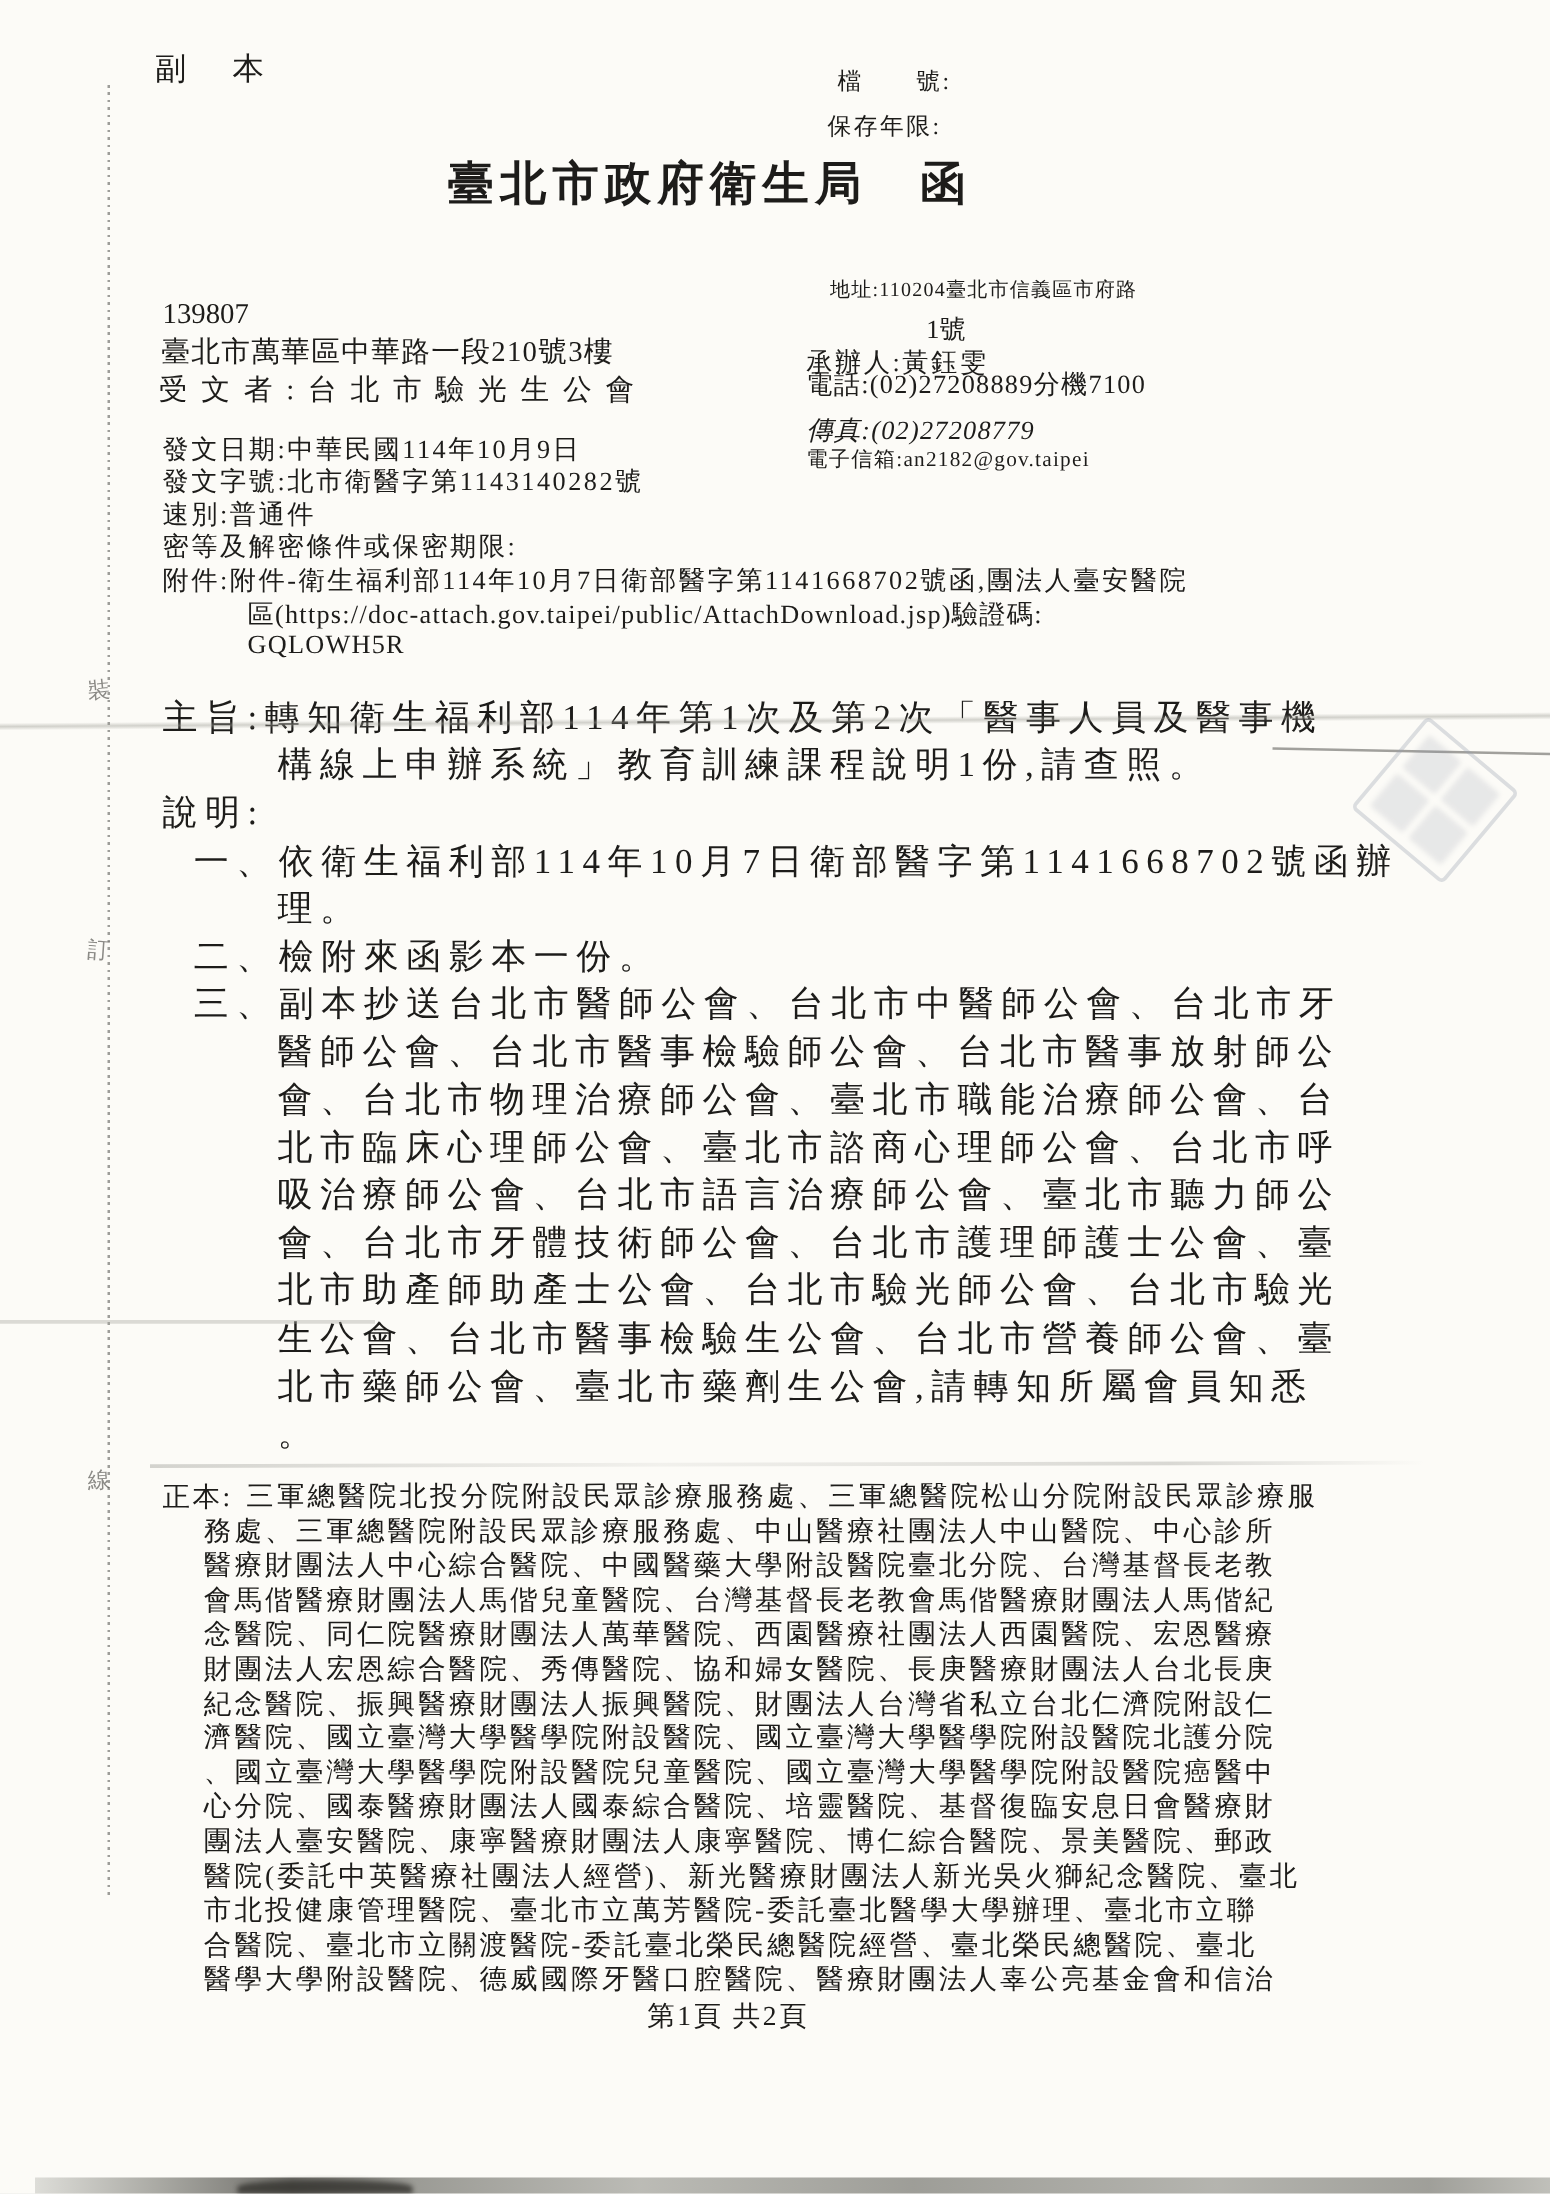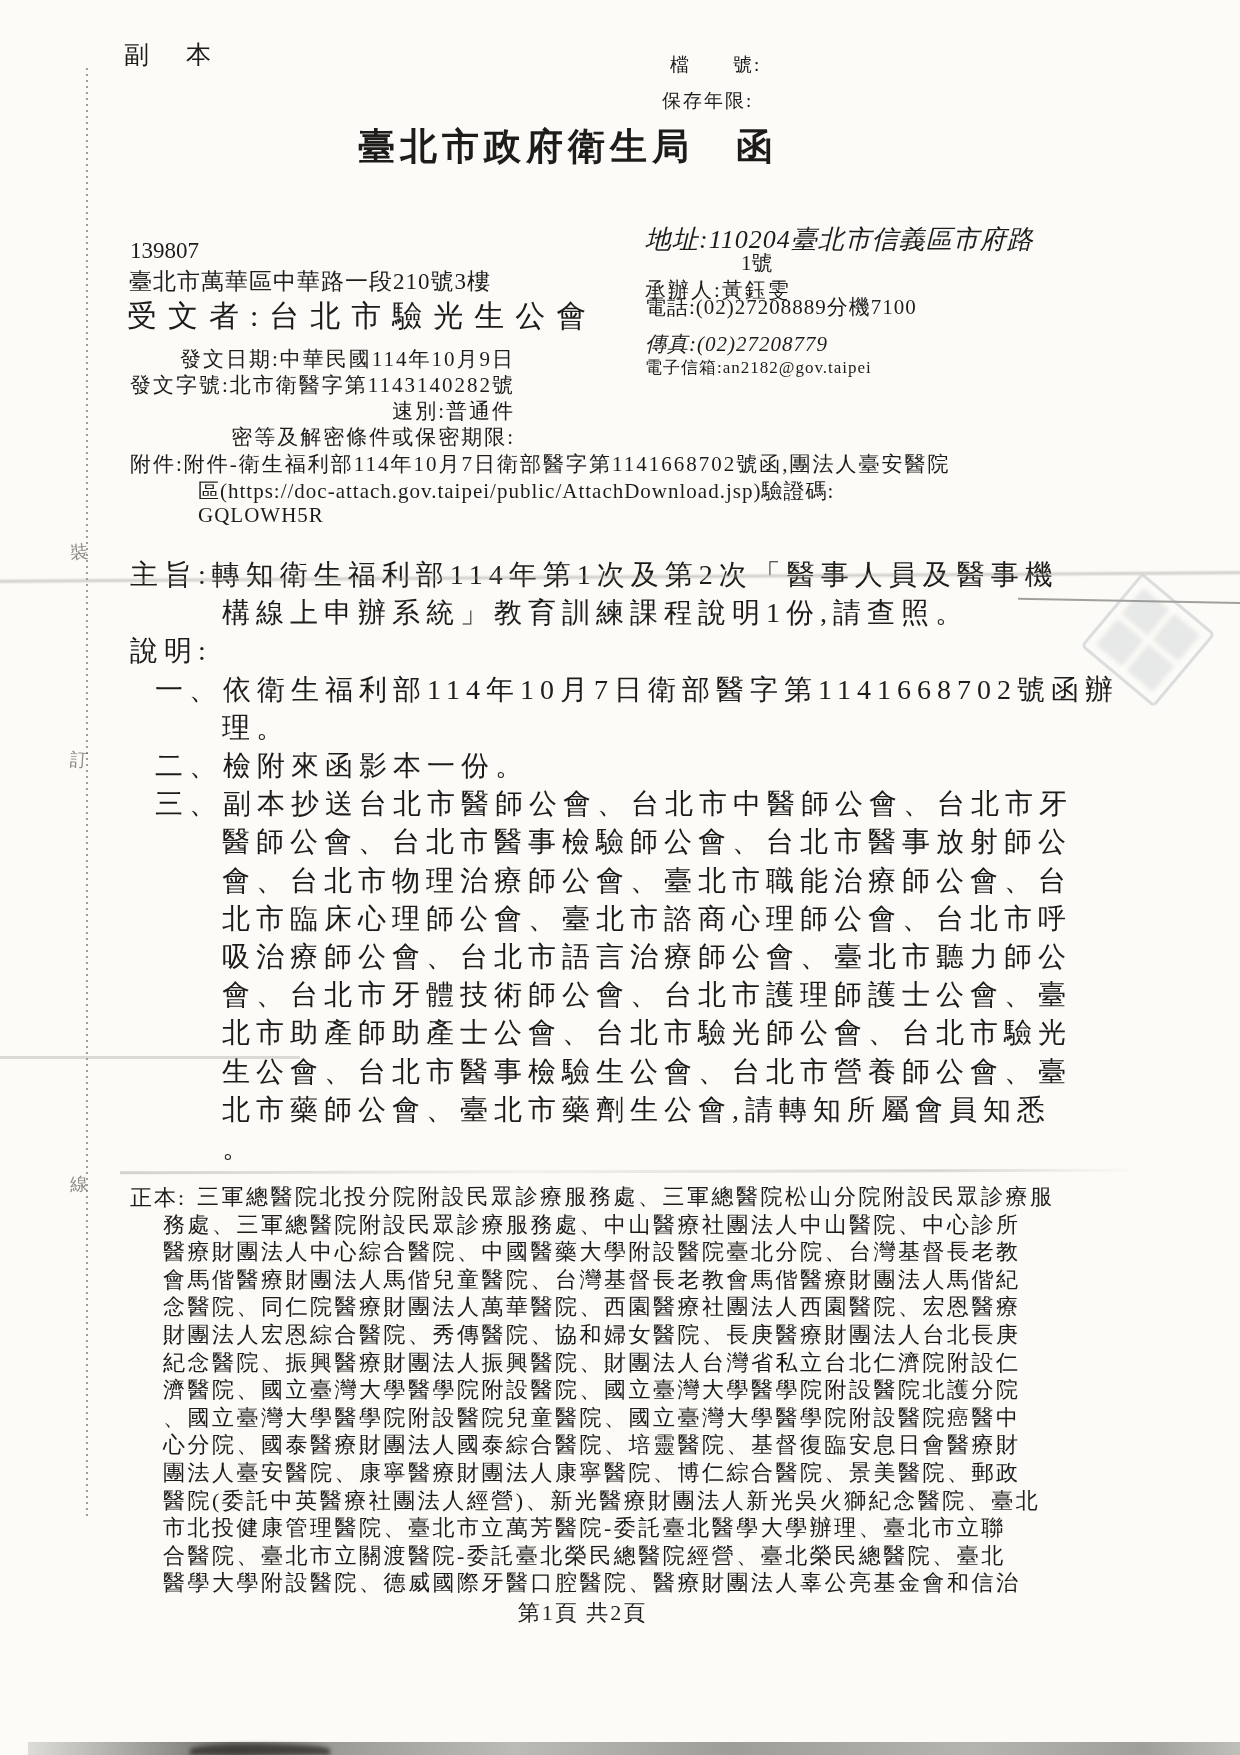--- a/index.html
+++ b/index.html
@@ -10,29 +10,29 @@
   }
   .abs{position:absolute;white-space:pre;}
   
   .copy-label{left:124px;top:38px;font-size:25px;letter-spacing:6px;}
   .file-no{left:670px;top:52px;font-size:19px;letter-spacing:2px;}
   .retention{left:662px;top:88px;font-size:19px;letter-spacing:2px;}
   .doc-title{left:358px;top:122px;font-size:37px;letter-spacing:5px;font-weight:600;}
   
   .doc-code{left:130px;top:238px;font-size:23px;}
   .org-address{left:129px;top:266px;font-size:23px;letter-spacing:1px;}
-  .recipient-line{left:127px;top:296px;font-size:30px;letter-spacing:11px;}
+  .recipient-line{left:127px;top:296px;font-size:23px;letter-spacing:11px;}
   
-  .meta-list{left:130px;top:346px;text-align:right;}
+  .meta-list{left:130px;top:346px;}
   .meta-line{font-size:21px;line-height:26px;letter-spacing:2px;white-space:pre;}
   .attach-1{left:130px;top:450px;font-size:21px;letter-spacing:2px;}
   .attach-2{left:198px;top:477px;font-size:21px;letter-spacing:1px;}
   .attach-3{left:198px;top:503px;font-size:21px;letter-spacing:1px;}
   
-  .contact-1{left:645px;top:222px;font-size:26px;letter-spacing:1px;font-style:italic;}
+  .contact-1{left:664px;top:222px;font-size:16px;letter-spacing:1px;}
   .contact-1b{left:712px;top:249px;font-size:21px;margin-left:29px;}
   .contact-2{left:645px;top:276px;font-size:21px;letter-spacing:2px;}
   .contact-3{left:645px;top:293px;font-size:21px;letter-spacing:1px;}
   .contact-4{left:645px;top:330px;font-size:21px;letter-spacing:1px;font-style:italic;}
   .contact-5{left:645px;top:356px;font-size:17px;letter-spacing:1px;}
   
   .body-text{left:130px;top:556px;width:1005px;}
   .body-line{font-size:28px;line-height:38.2px;letter-spacing:6px;white-space:pre;}
   .l-label{margin-left:0;}
   .l-item{margin-left:25px;}

